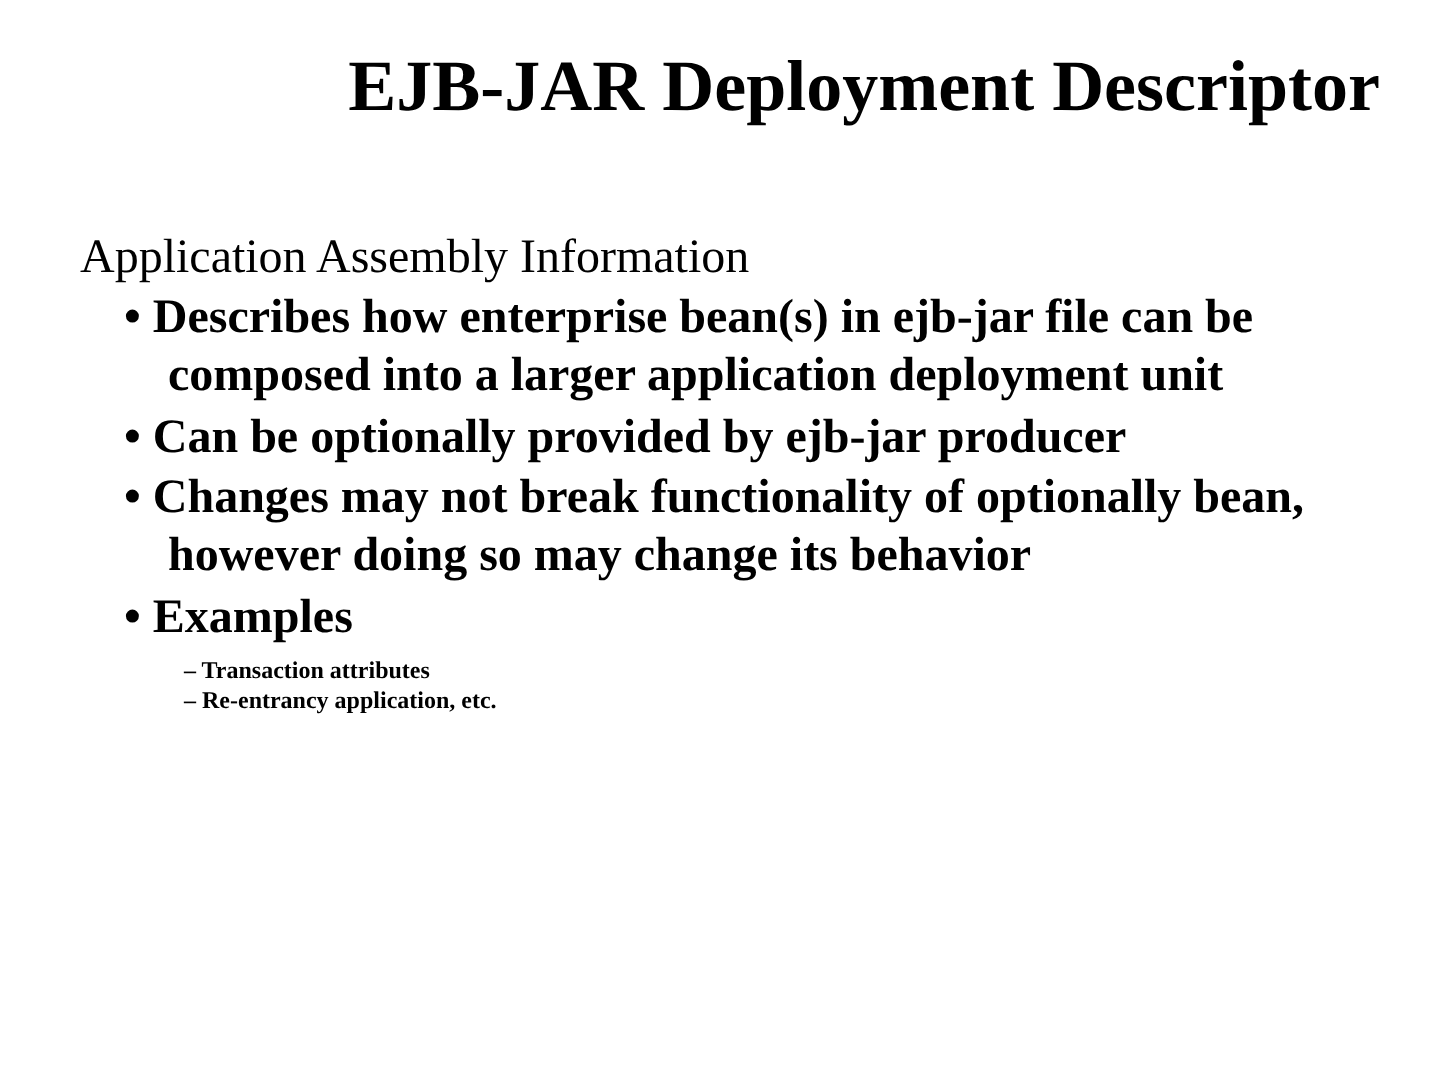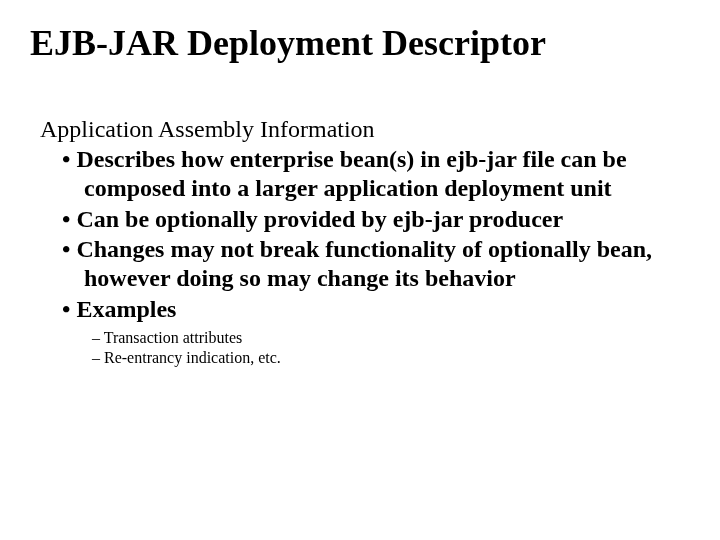--- a/index.html
+++ b/index.html
@@ -9,20 +9,21 @@
     background: #ffffff;
     font-family: "Times New Roman", Times, serif;
     color: #000000;
     padding: 22px 30px 30px 40px;
   }
   .title {
     font-size: 36px;
     font-weight: bold;
     margin-bottom: 52px;
     margin-left: -10px;
+    text-align: right;
   }
   .subtitle {
     font-size: 24px;
     margin-bottom: 2px;
   }
   .bullets {
     list-style: none;
     padding-left: 0;
   }
   .bullets li {
@@ -35,24 +36,25 @@
   }
   .bullets li::before {
     content: "• ";
   }
   .sub-bullets {
     list-style: none;
     padding-left: 0;
     margin-top: 4px;
   }
   .sub-bullets li {
-    font-size: 16px;
+    font-size: 12px;
     line-height: 1.25;
     padding-left: 70px;
     text-indent: -18px;
+    font-weight: bold;
   }
   .sub-bullets li::before {
     content: "– ";
   }
 </style>
 </head>
 <body>
 
 <div class="title">EJB-JAR Deployment Descriptor</div>
 
@@ -60,14 +62,14 @@
 
 <ul class="bullets">
   <li>Describes how enterprise bean(s) in ejb-jar file can be composed into a larger application deployment unit</li>
   <li>Can be optionally provided by ejb-jar producer</li>
   <li>Changes may not break functionality of optionally bean, however doing so may change its behavior</li>
   <li>Examples</li>
 </ul>
 
 <ul class="sub-bullets">
   <li>Transaction attributes</li>
-  <li>Re-entrancy indication, etc.</li>
+  <li>Re-entrancy application, etc.</li>
 </ul>
 
 </body></html>

